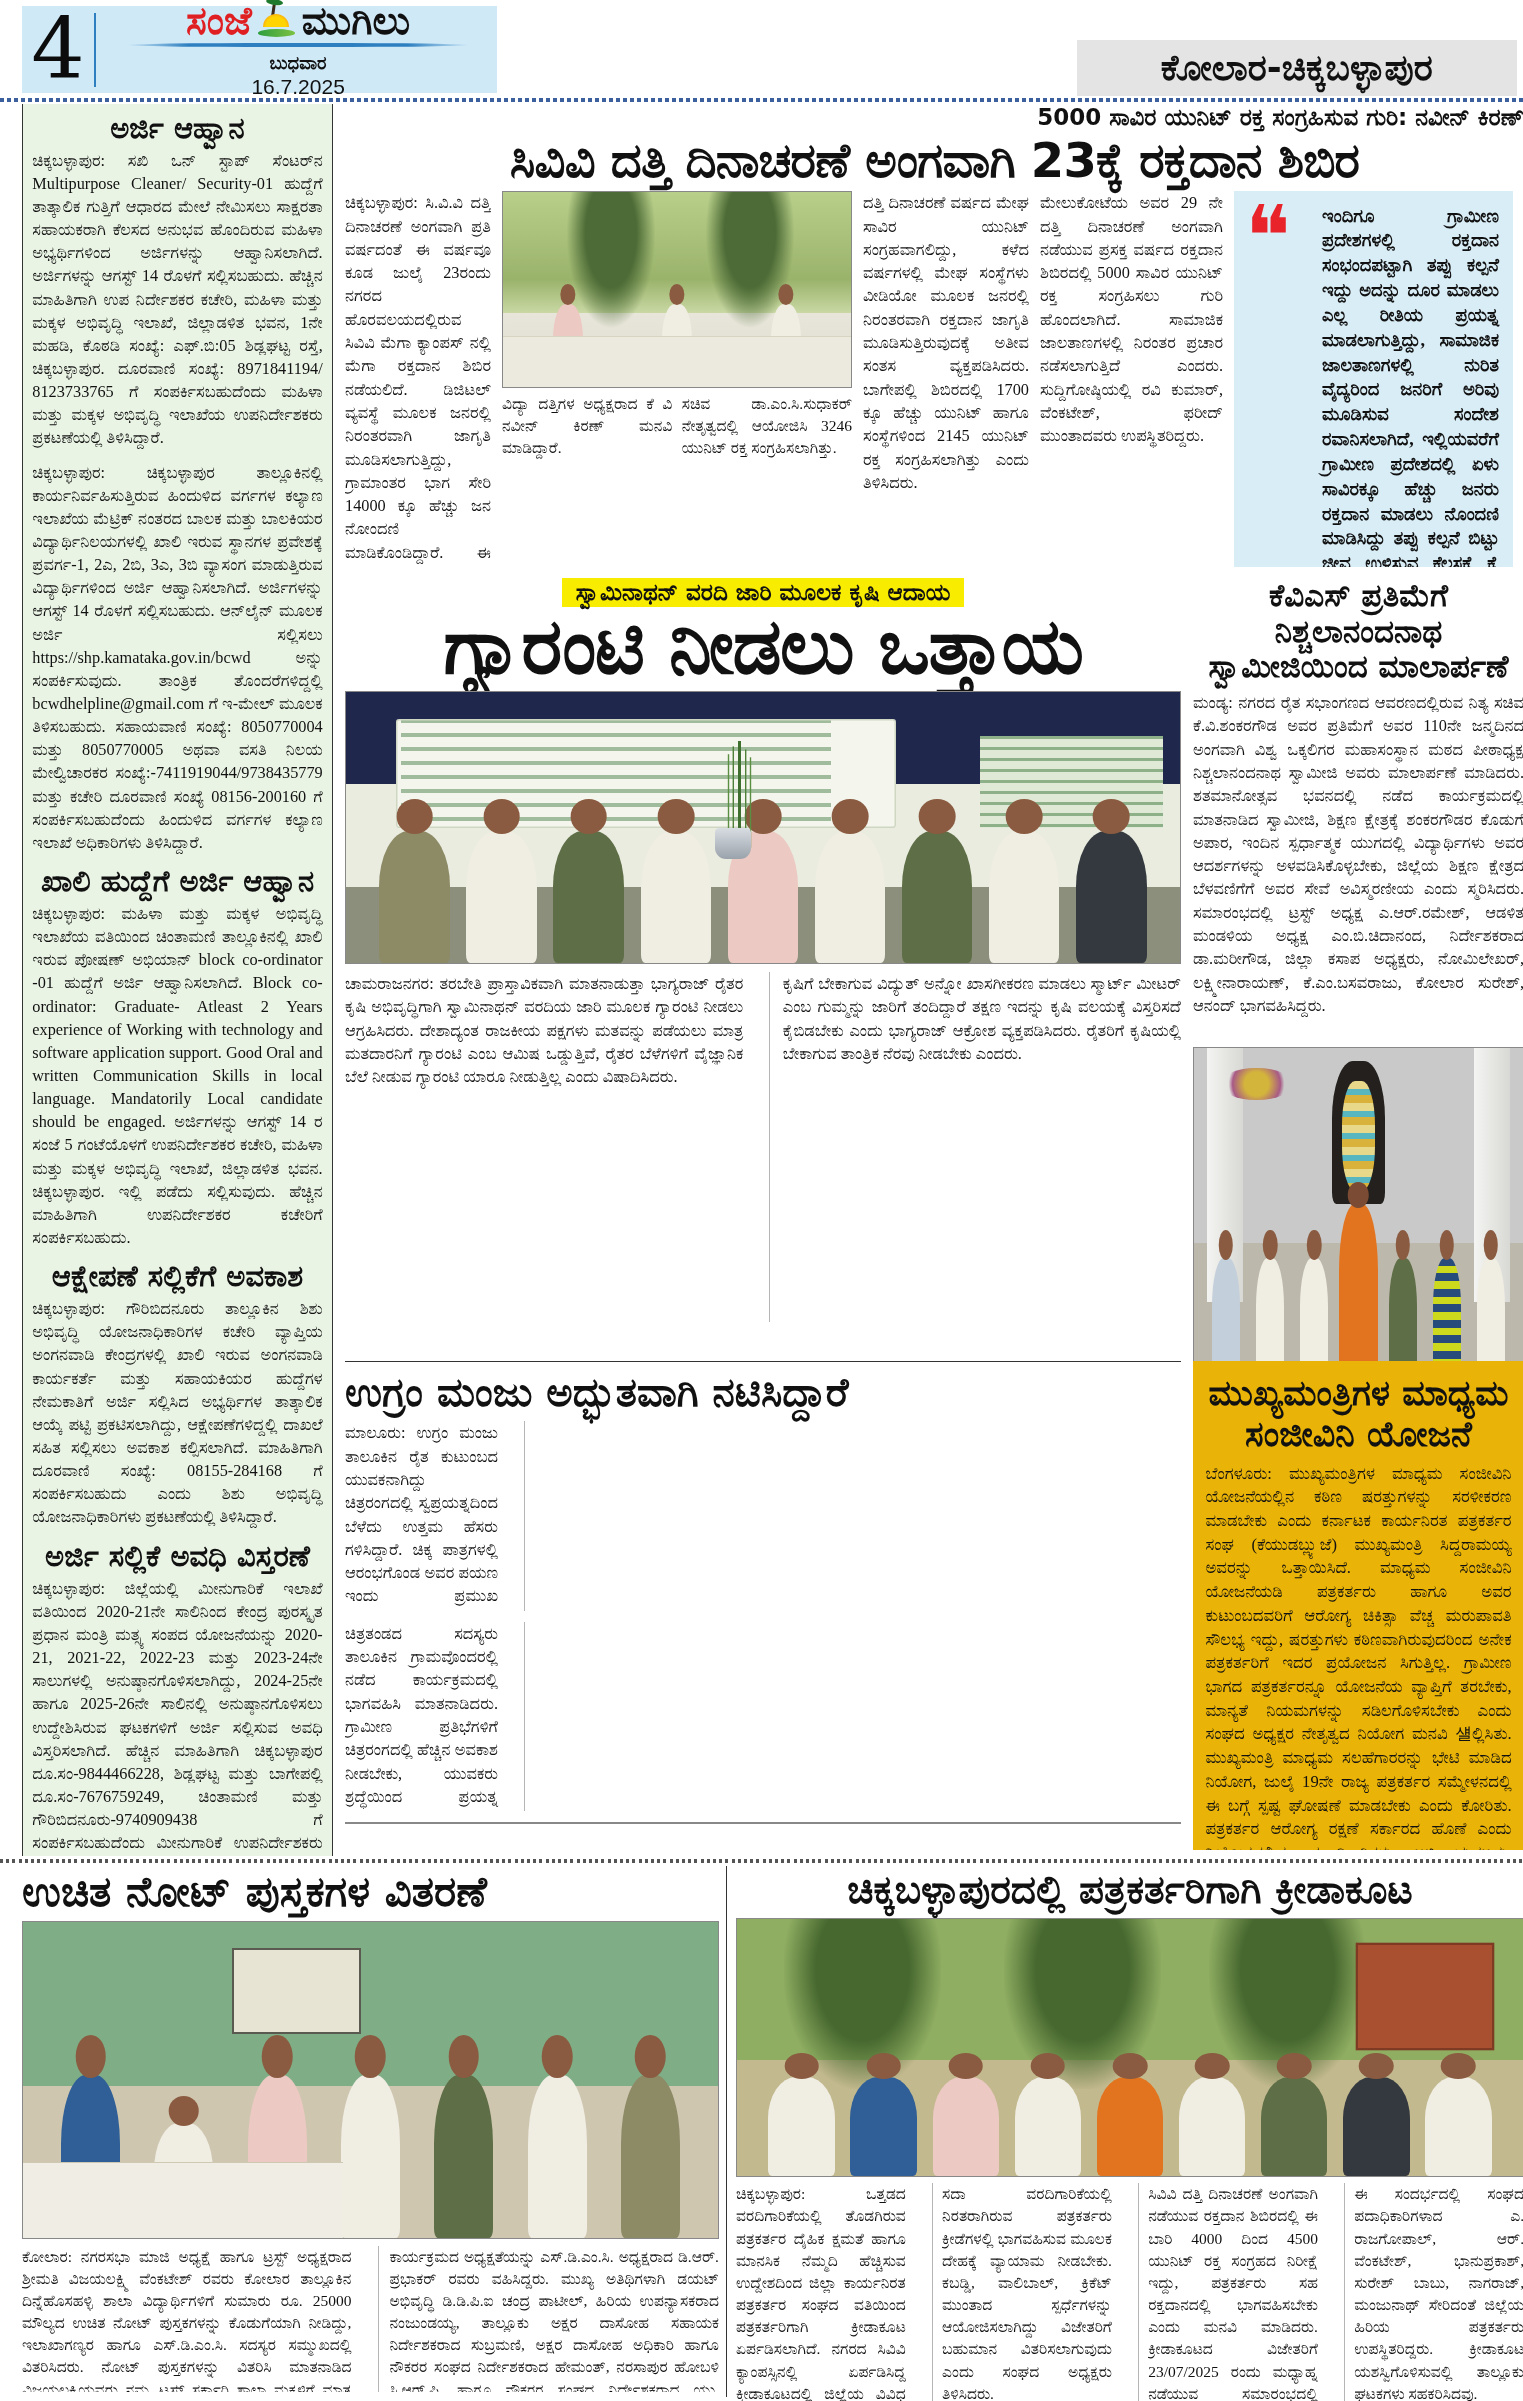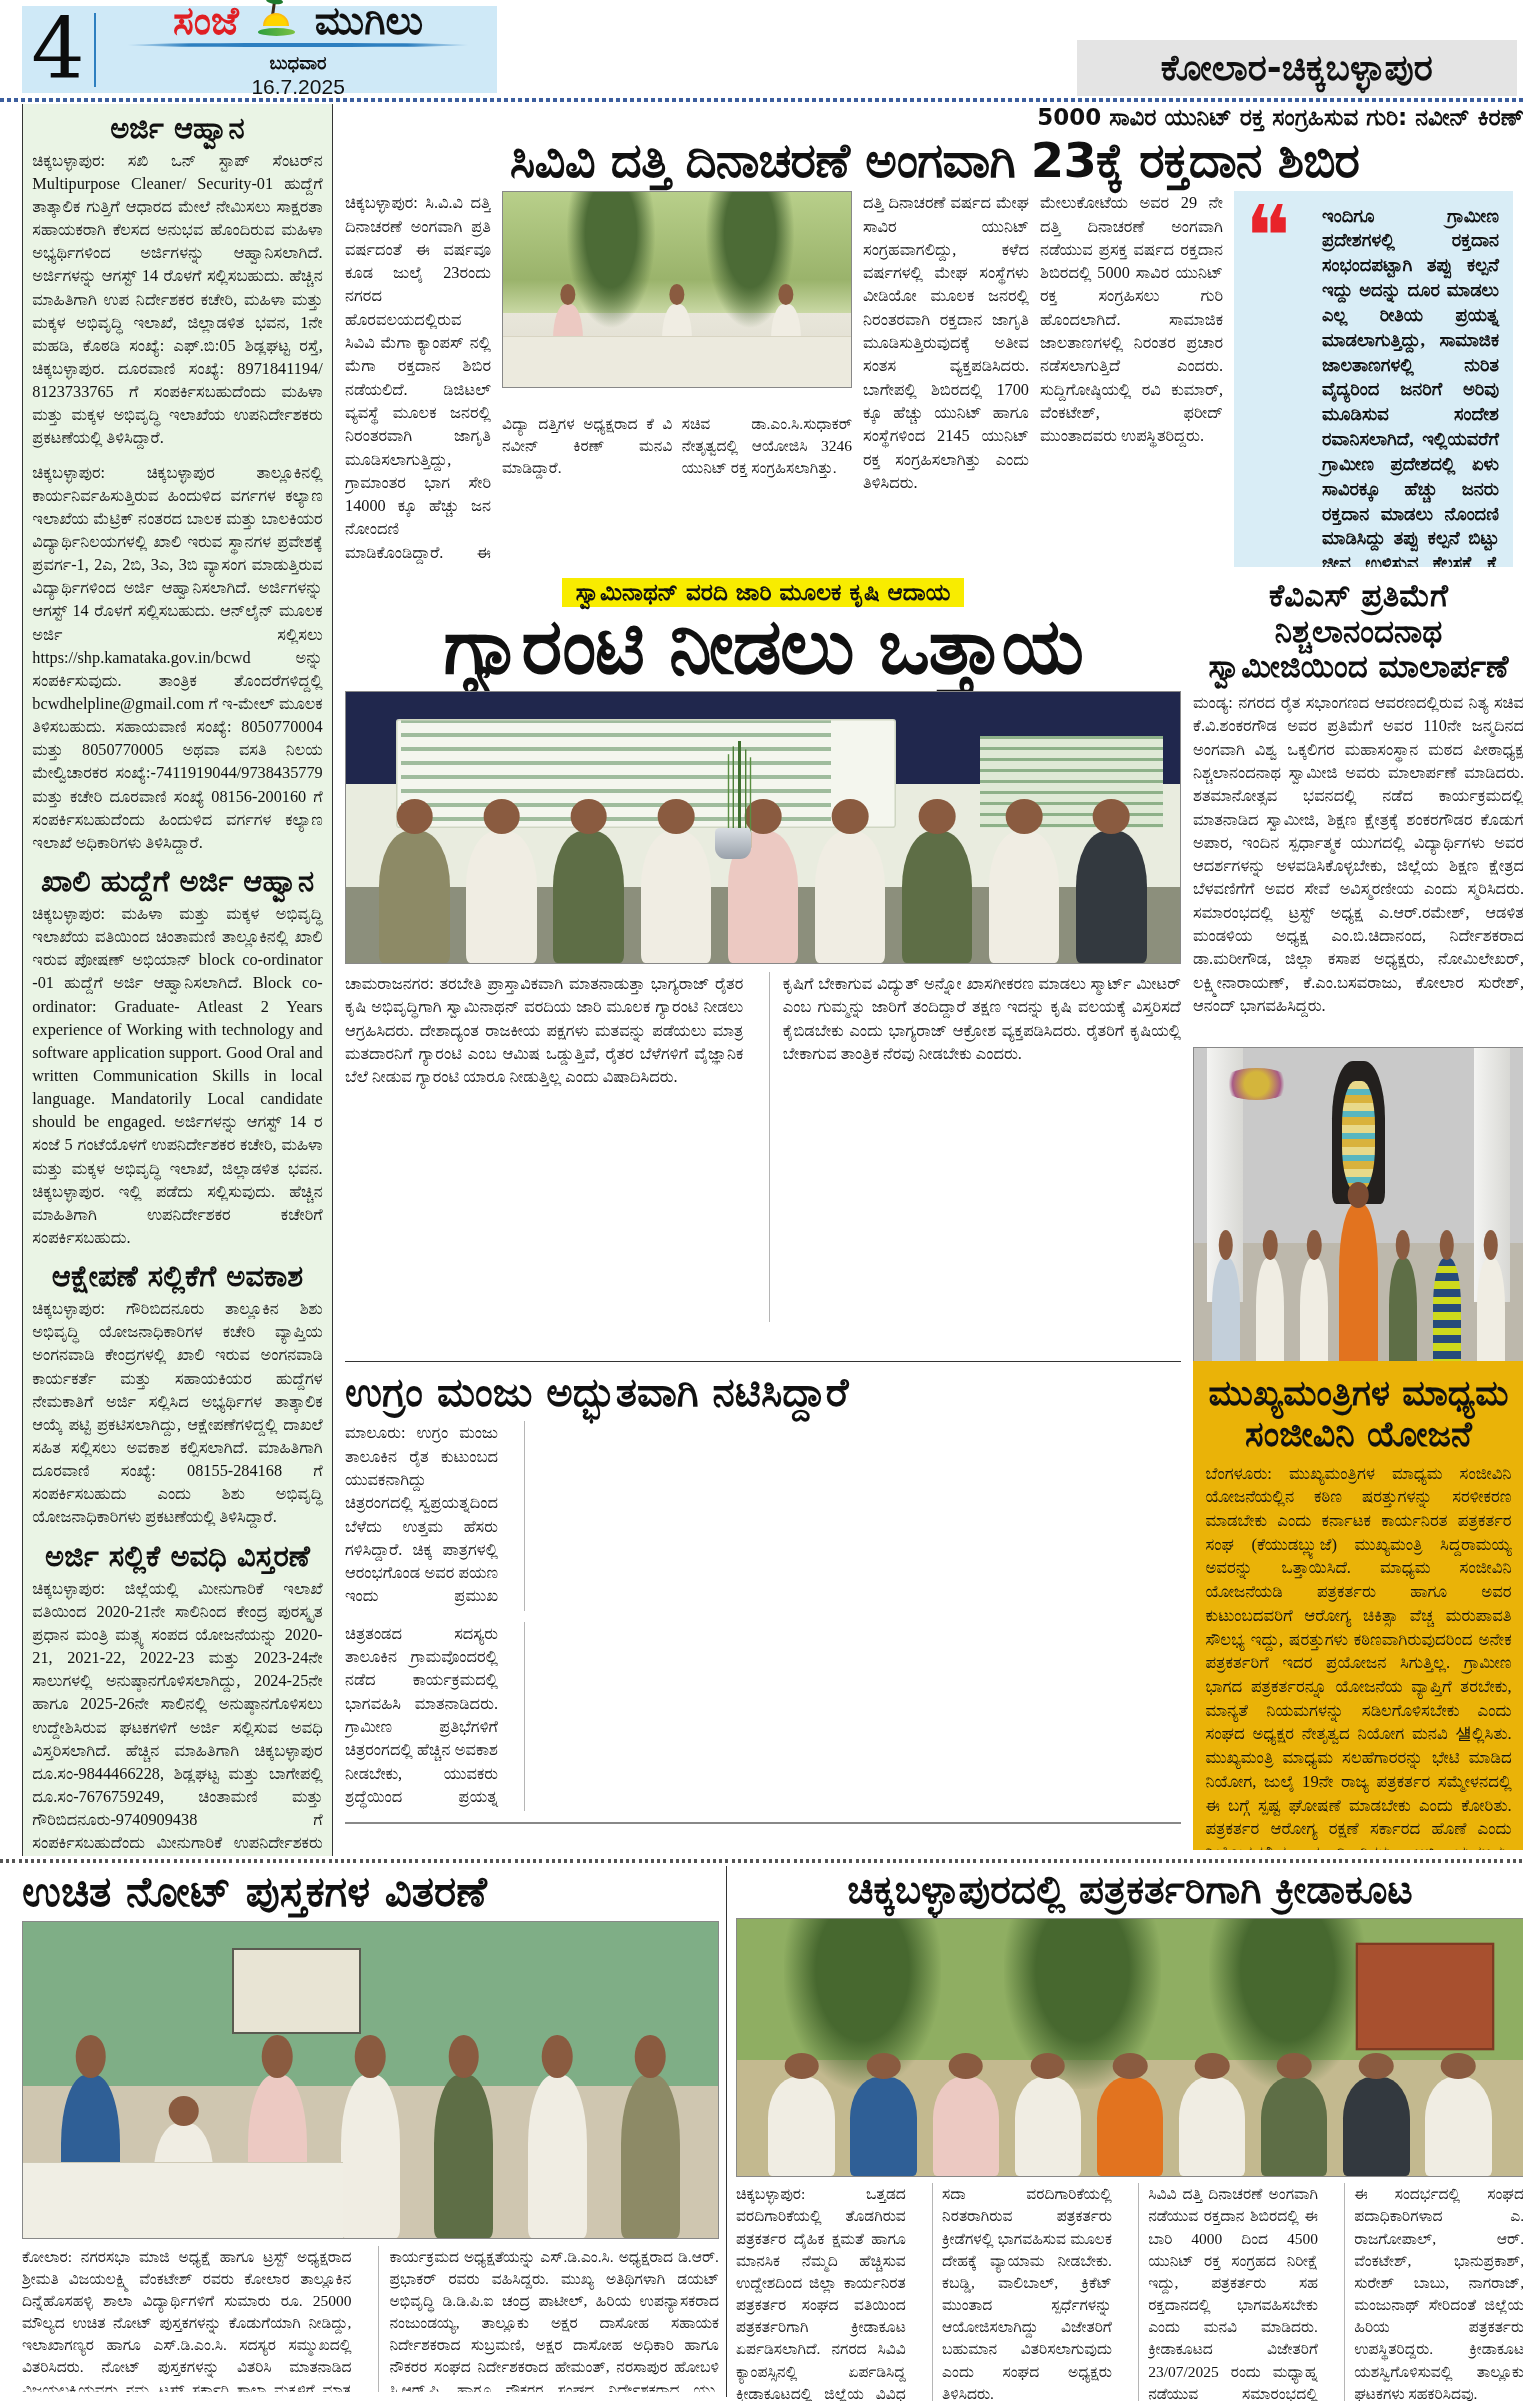--- a/index.html
+++ b/index.html
@@ -5,21 +5,21 @@
   html,body{margin:0;padding:0;background:#ffffff;}
   .page{position:relative;width:1523px;height:2401px;background:#fff;overflow:hidden;
         font-family:"Liberation Serif",serif;color:#111;}
   
   .masthead-box{position:absolute;left:22px;top:6.2px;width:475px;height:87px;background:#cfe9f7;
     display:flex;align-items:center;padding:0 4.6px;box-sizing:border-box;}
   .page-num{font-family:"DejaVu Serif",serif;font-size:84px;line-height:0.95;font-weight:400;
     padding:0 7.7px 0 4.6px;color:#0c0c0c;}
   .mast-vrule{width:2.3px;height:74px;background:#2d7fc0;margin:0 7.7px 0 1.5px;}
   .mast-center{flex:1;display:flex;flex-direction:column;align-items:center;justify-content:center;}
-  .mast-title{display:flex;gap:18px;font-family:"DejaVu Sans",sans-serif;
+  .mast-title{display:flex;align-items:center;gap:5px;font-family:"DejaVu Sans",sans-serif;
     font-weight:bold;font-size:39px;line-height:1;}
   .mast-red{color:#e01f23;}
   .mast-black{color:#111;}
   .sun-logo{position:relative;width:40px;height:37px;}
   .sun-logo .sun{position:absolute;left:6.2px;top:12.4px;width:26px;height:13px;border-radius:13px 13px 0 0;
     background:radial-gradient(circle at 50% 100%,#ffd400 0 55%,#f7941d 85%);}
   .sun-logo .ground{position:absolute;left:1.5px;bottom:1.5px;width:37px;height:7.7px;border-radius:50%;
     background:linear-gradient(90deg,#2e9e3e,#7cc243);}
   .sun-logo .palm{position:absolute;left:15.5px;top:0;width:3.1px;height:15.5px;background:#3c2b1a;transform:rotate(8deg);}
   .sun-logo .palm::before{content:"";position:absolute;left:-7px;top:-3.1px;width:17px;height:6.2px;border-radius:50%;
@@ -46,21 +46,21 @@
   .colrule{border-right:0.8px solid #b5b5b5;padding-right:26px;}
   
   .art-blood{position:absolute;left:345px;top:104px;width:1179px;}
   .kicker{ text-align:right;font-family:"DejaVu Sans",sans-serif;font-weight:bold;font-size:23px;line-height:1.2;}
   .art-blood h1{margin:3.1px 0 6.2px 0;text-align:center;font-family:"DejaVu Sans",sans-serif;
     font-weight:bold;font-size:48px;line-height:1.05;letter-spacing:-0.8px;}
   .blood-row{display:flex;gap:11px;height:376px;overflow:hidden;}
   .blood-c1{width:146px;}
   .photo1-wrap{width:350px;display:flex;flex-direction:column;}
   .caption-row{display:flex;gap:9.3px;margin-top:4.6px;}
-  .caption-row .btxt{flex:1;font-size:15.5px;margin-top:20px;}
+  .caption-row .btxt{flex:1;font-size:15.5px;}
   .blood-c2{width:166px;}
   .blood-c3{width:183px;}
   
   .quote-box{width:279px;background:#d9edf6;padding:12.4px 14px;box-sizing:border-box;position:relative;}
   .quote-glyph{position:absolute;left:11px;top:3.1px;font-size:85px;line-height:1;color:#e8232a;
     font-family:"DejaVu Serif",serif;}
   .quote-text{margin-left:0;font-size:18px;line-height:1.38;font-weight:bold;text-align:justify;}
   .quote-text .lead-indent{display:block;margin-left:74px;}
   
   .art-guarantee{position:absolute;left:345px;top:578px;width:836px;}

